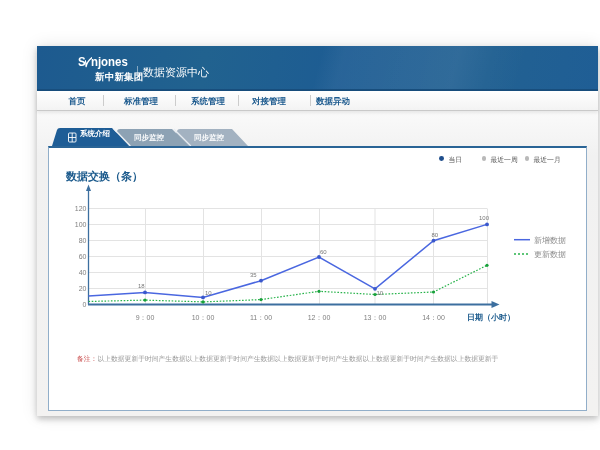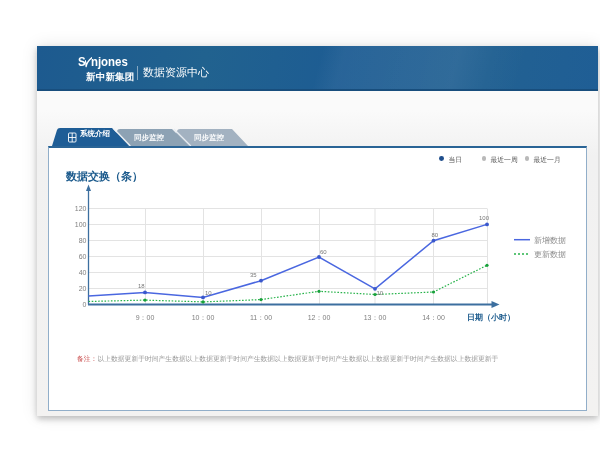--- a/index.html
+++ b/index.html
@@ -2,21 +2,21 @@
 <html><head>
 <meta charset="utf-8">
 <style>
   html,body{margin:0;padding:0;}
   body{width:600px;height:450px;background:#ffffff;font-family:"Liberation Sans",sans-serif;position:relative;overflow:hidden;}
   .site{position:absolute;left:17px;top:46px;width:561px;height:370px;background:linear-gradient(180deg,#fafafa 64px,#f1f1f1 110px,#f3f2f1 100%);box-shadow:0 3px 6px rgba(0,0,0,0.22),0 0 16px rgba(0,0,0,0.10);margin-left:20px;}
   
   .hdr{position:absolute;left:0;top:0;width:561px;height:43px;background:linear-gradient(105deg,rgba(255,255,255,0) 50%,rgba(255,255,255,0.05) 54%,rgba(255,255,255,0.07) 74%,rgba(255,255,255,0.02) 80%,rgba(255,255,255,0) 86%),linear-gradient(100deg,#1d5a8f 0%,#21628f 30%,#1d5c93 55%,#226192 80%,#1f5e95 100%);}
   .hdr-strip{position:absolute;left:0;top:43px;width:561px;height:2px;background:#184e7d;}
   .logo1{position:absolute;left:41px;top:8px;color:#fff;font-size:13px;font-weight:bold;letter-spacing:0px;transform:scaleX(0.88);transform-origin:0 0;}
-  .logo2{position:absolute;left:49px;top:25px;color:#fff;font-size:9.5px;font-weight:bold;letter-spacing:0.2px;}
+  .logo2{position:absolute;left:58px;top:25px;color:#fff;font-size:9.5px;font-weight:bold;letter-spacing:0.2px;}
   .hsep{position:absolute;left:100px;top:20px;width:1px;height:14px;background:rgba(255,255,255,0.45);}
   .htitle{position:absolute;left:106px;top:19px;color:#fff;font-size:11px;text-align:right;}
   .pill{position:absolute;left:412px;top:10px;width:147px;height:15px;border:1px solid rgba(255,255,255,0.45);border-radius:9px;background:rgba(8,38,68,0.22);color:#fff;font-size:8px;}
   .pill span{position:absolute;top:3.5px;}
   
   .nav{position:absolute;left:0;top:45px;width:561px;height:19px;background:linear-gradient(#ffffff,#f3f3f3);border-bottom:1px solid #c9c9c9;box-shadow:0 2px 3px rgba(0,0,0,0.08);}
   .nav b{position:absolute;top:4.5px;font-size:8.5px;color:#1c5a8e;transform:translateX(-50%);}
   .nsep{position:absolute;top:4px;width:1px;height:11px;background:#cccccc;}
   
   .tabsvg{position:absolute;left:0;top:82px;}
@@ -34,20 +34,31 @@
 <body>
 <div class="site">
   <div class="hdr"></div>
   <div class="hdr-strip"></div>
   <div class="logo1">S<svg width="8" height="11" viewBox="0 0 8 11" style="vertical-align:-2px;margin:0 -1px 0 -1px">
         <path d="M1.2,9.5 C2,5.8 4.5,2.8 7.6,0.8 M1.2,9.5 C1.2,6.8 0.8,5 0.3,3.8" stroke="#fff" stroke-width="1.5" fill="none" stroke-linecap="round"></path>
       </svg>njones</div>
   <div class="logo2">新中新集团</div>
   <div class="hsep"></div>
   <div class="htitle">数据资源中心</div>
+  <div class="nav">
+    <b style="left:40px;">首页</b>
+    <b style="left:104px;">标准管理</b>
+    <b style="left:171px;">系统管理</b>
+    <b style="left:232px;">对接管理</b>
+    <b style="left:296px;">数据异动</b>
+    <span class="nsep" style="left:66px;"></span>
+    <span class="nsep" style="left:138px;"></span>
+    <span class="nsep" style="left:201px;"></span>
+    <span class="nsep" style="left:273px;"></span>
+  </div>
   <svg class="tabsvg" width="561" height="18" viewBox="0 0 561 18">
     <path d="M135,18 L140,3 Q140.5,1 143,1 L195,1 L211,18 Z" fill="#a3b2c1"></path>
     <path d="M136.8,1 L153.8,18" stroke="#e8edf2" stroke-width="1.2"></path>
     <path d="M75,18 L80,3 Q80.5,1 83,1 L135,1 L152,18 Z" fill="#8da2b4"></path>
     <path d="M15,18 L20,2 Q20.5,0 23,0 L75,0 L92,18 Z" fill="#1e5d96"></path>
     <path d="M76.6,0.5 L93.4,18" stroke="#eef2f6" stroke-width="1.2"></path>
     <g stroke="#ffffff" stroke-width="0.9" fill="none">
       <rect x="31.5" y="5" width="7.5" height="9" rx="1"></rect>
       <path d="M31.5,9.5 L39,9.5 M35.2,5 L35.2,14"></path>
     </g>

